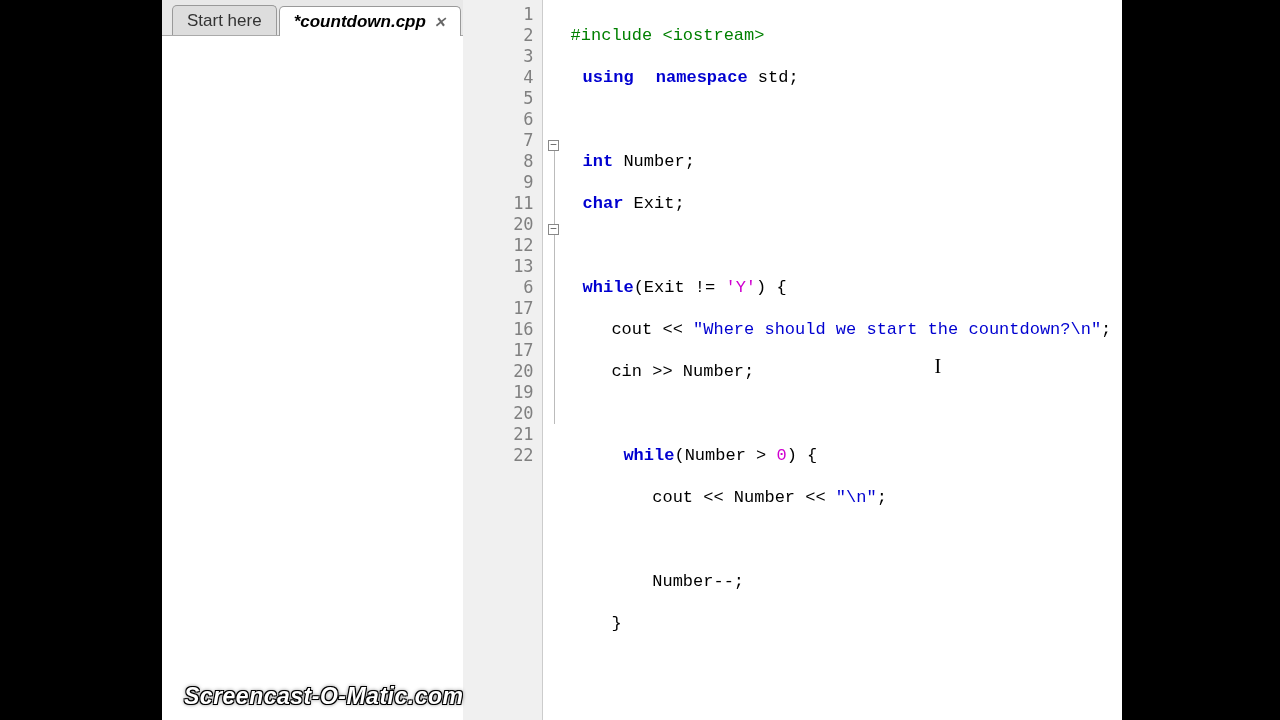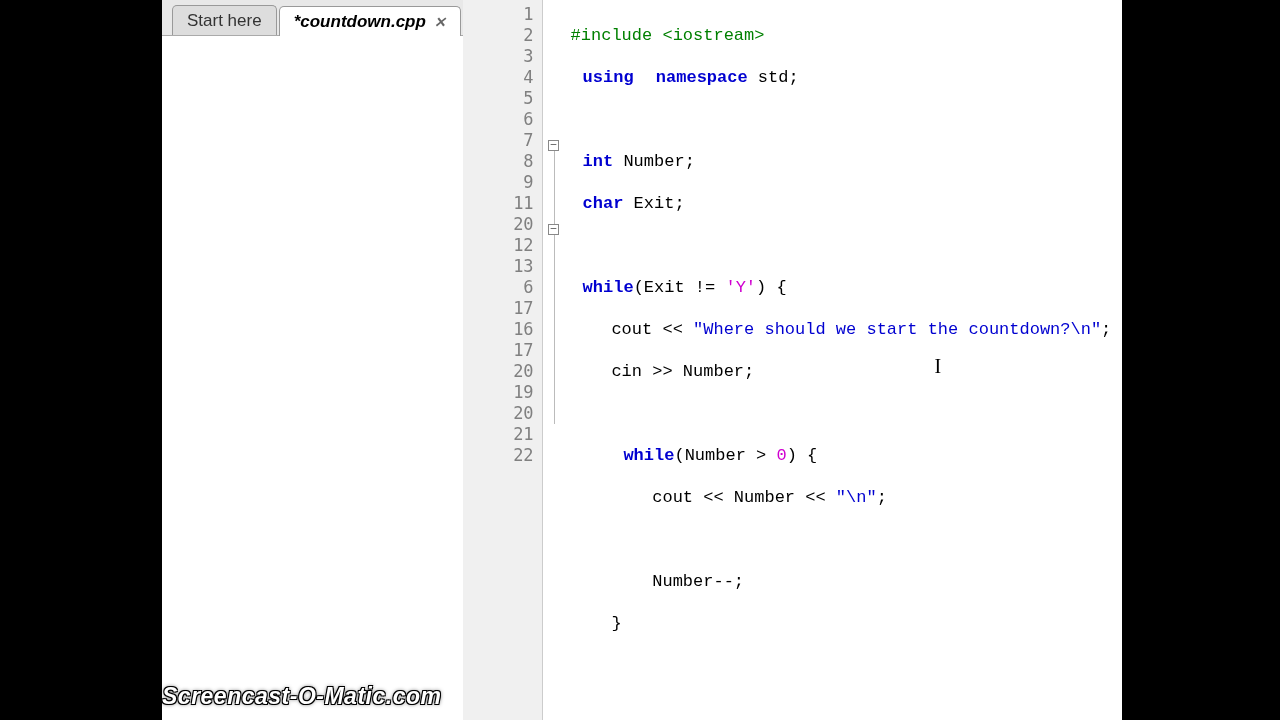--- a/index.html
+++ b/index.html
@@ -130,21 +130,21 @@
     position: absolute;
     width: 16px;
     height: 20px;
     font-family: serif;
     font-size: 20px;
     color: #000;
     pointer-events: none;
   }
   .watermark {
     position: absolute;
-    left: 162px;
+    left: 184px;
     bottom: 10px;
     font-family: Arial, sans-serif;
     font-size: 23px;
     font-weight: bold;
     font-style: italic;
     color: #fff;
     text-shadow:
       -1px -1px 0 #000, 1px -1px 0 #000,
       -1px  1px 0 #000, 1px  1px 0 #000,
       0 0 4px rgba(0,0,0,0.8);

